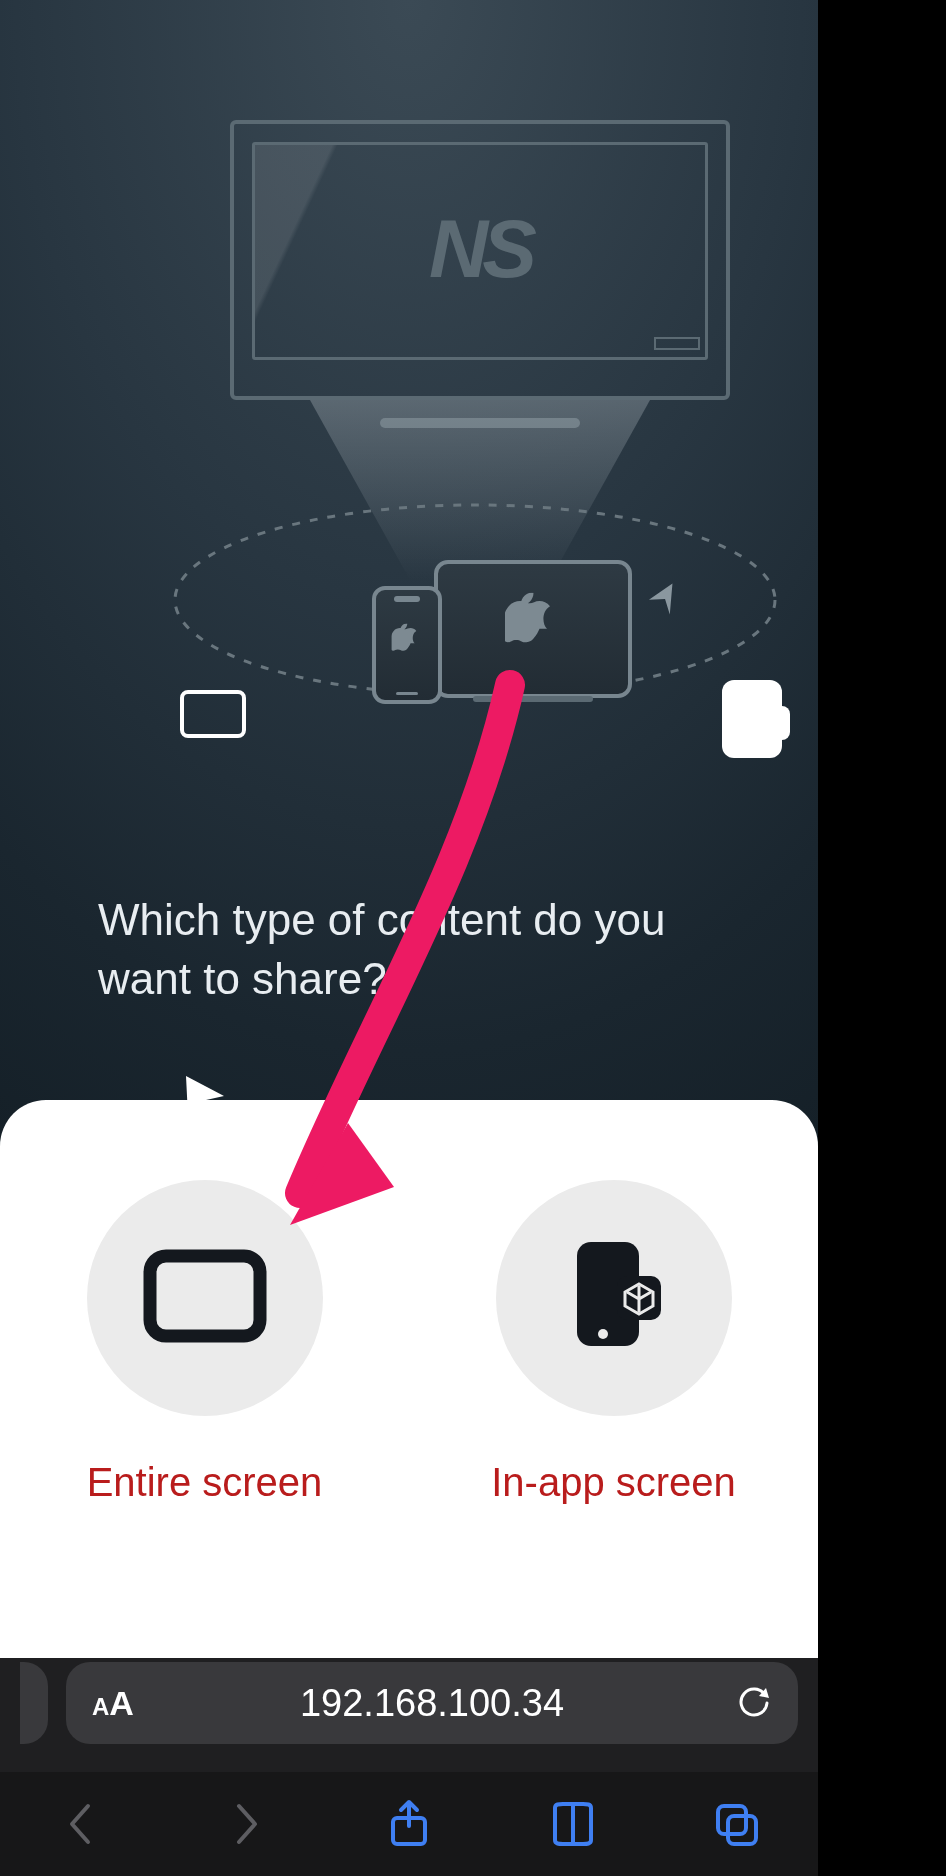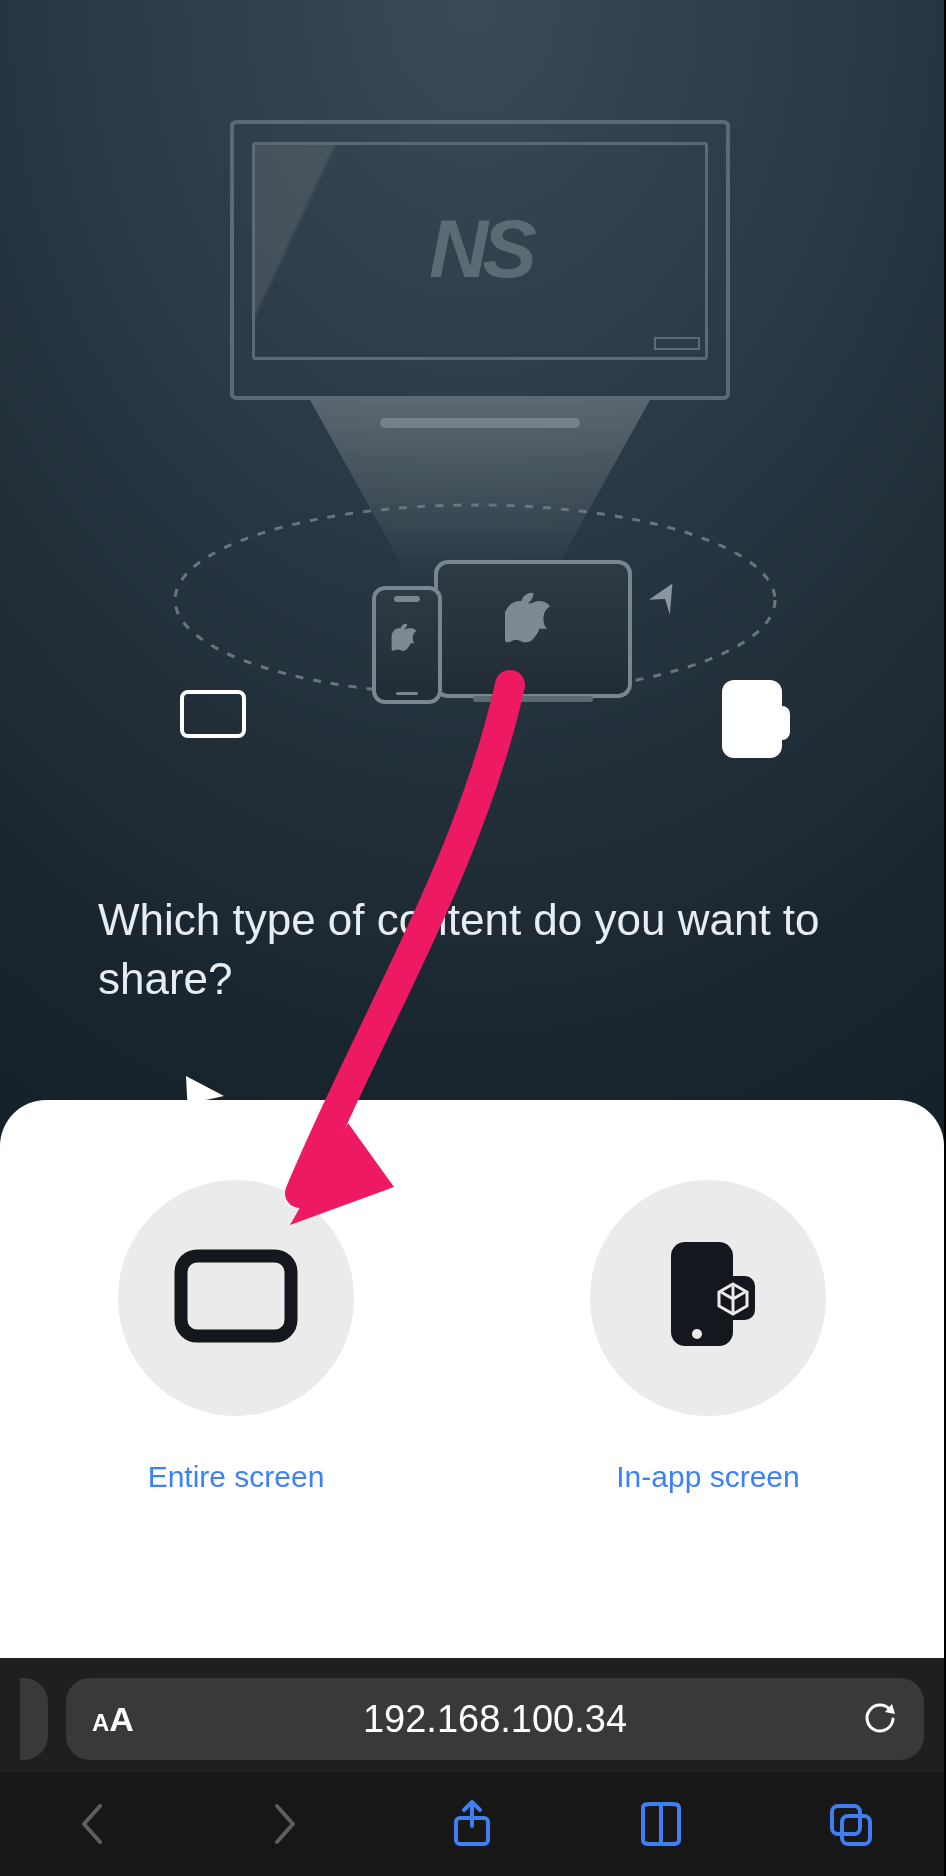--- a/index.html
+++ b/index.html
@@ -1,17 +1,17 @@
 <!DOCTYPE html>
 <html><head>
 <meta charset="utf-8">
 <style>
   * { box-sizing: border-box; margin: 0; padding: 0; }
   html, body { width: 946px; height: 1876px; font-family: -apple-system, Helvetica, Arial, sans-serif; overflow: hidden; background:#000; }
-  .screen { position: relative; width: 944px; height: 1876px; }
+  .screen { position: relative; width: 818px; height: 1876px; }
   .hero {
     position: absolute; inset: 0;
     background: radial-gradient(120% 80% at 50% 0%, #3b4a55 0%, #283641 40%, #1a262f 70%, #111b22 100%);
   }
   
   .tv { position:absolute; left:230px; top:120px; width:500px; height:280px; }
   .tv-outer { position:absolute; inset:0; border:4px solid #5b6a73; border-radius:6px; }
   .tv-inner { position:absolute; left:22px; top:22px; right:22px; bottom:40px; border:3px solid #5b6a73; border-radius:3px; overflow:hidden; }
   .tv-reflection { content:""; position:absolute; left:0; top:0; bottom:0; width:85px; background:linear-gradient(115deg, rgba(255,255,255,0.10) 0%, rgba(255,255,255,0.10) 42%, transparent 45%); }
   .tv-logo { position:absolute; left:50%; top:50%; transform:translate(-50%,-52%); font-size:82px; font-weight:800; font-style:italic; letter-spacing:-6px; color:#5b6a73; }
@@ -44,26 +44,26 @@
   .orbit-arrow{ position:absolute; left:640px; top:580px; color:#8a979f; font-size:42px; transform:rotate(-10deg);}
   
   .prompt{ position:absolute; left:98px; top:890px; right:98px; color:#e8edf1; font-size:44px; line-height:1.35; font-weight:400; }
   
   .sheet{ position:absolute; left:0; right:0; top:1100px; bottom:218px; background:#fff; border-top-left-radius:46px; border-top-right-radius:46px; }
   .sheet-notch{ position:absolute; left:180px; top:-28px; width:50px; height:50px; }
   .sheet-notch svg{width:100%; height:100%;}
   .options{ position:absolute; top:80px; left:0; right:0; display:flex; justify-content:space-around; }
   .opt{ width:360px; display:flex; flex-direction:column; align-items:center; cursor:pointer; }
   .opt-circle{ width:236px; height:236px; border-radius:50%; background:#ebebeb; display:flex; align-items:center; justify-content:center; }
-  .opt-label{ margin-top:44px; font-size:30px; color:#3b82f6; }
+  .opt-label{ margin-top:44px; font-size:40px; color:#b91c1c; }
   
   .anno-arrow{ position:absolute; left:290px; top:685px; width:290px; height:560px; pointer-events:none; z-index:5;}
   .anno-arrow svg{width:100%;height:100%;overflow:visible;}
   
-  .browser-bar{ position:absolute; left:0; right:0; bottom:104px; height:114px; background:#1f1f21; display:flex; align-items:flex-end; padding:12px 20px; gap:18px;}
+  .browser-bar{ position:absolute; left:0; right:0; bottom:104px; height:114px; background:#1f1f21; display:flex; align-items:flex-start; padding:4px 20px; gap:18px;}
   .pill{ position:relative; height:82px; border-radius:24px; background:#39393c; }
   .pill.small{ width:28px; border-top-right-radius:24px; border-bottom-right-radius:24px; border-top-left-radius:0; border-bottom-left-radius:0;}
   .pill.main{ flex:1; display:flex; align-items:center; justify-content:center; color:#fff; font-size:38px; }
   .aa{ position:absolute; left:26px; top:50%; transform:translateY(-50%); font-size:34px; color:#fff; font-weight:600;}
   .aa .sm{ font-size:24px; }
   .reload{ position:absolute; right:26px; top:50%; transform:translateY(-50%); width:36px; height:36px; }
   .reload svg{width:100%;height:100%;}
   .toolbar{ position:absolute; left:0; right:0; bottom:0; height:104px; background:#171718; display:flex; align-items:center; justify-content:space-around; }
   .tb-btn{ width:56px; height:56px; display:flex; align-items:center; justify-content:center; }
   .tb-btn svg{ width:100%; height:100%; }

